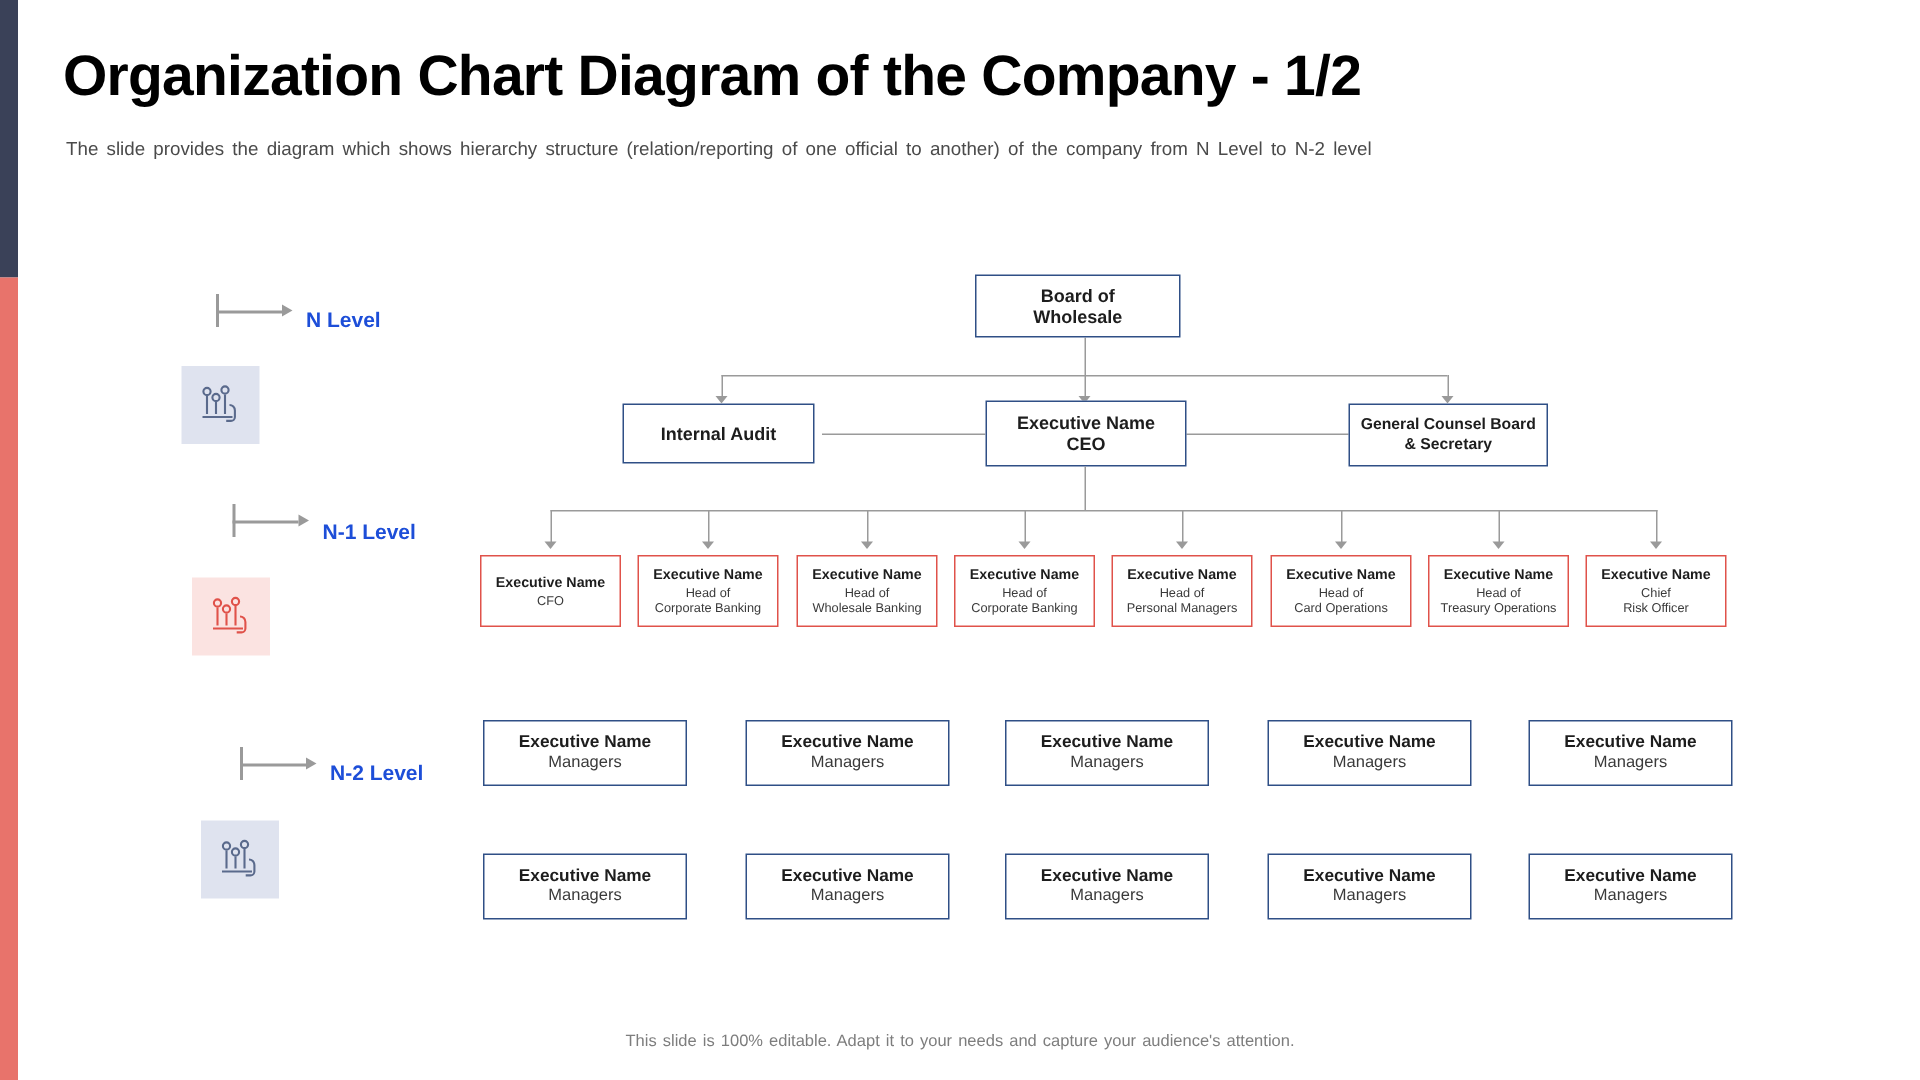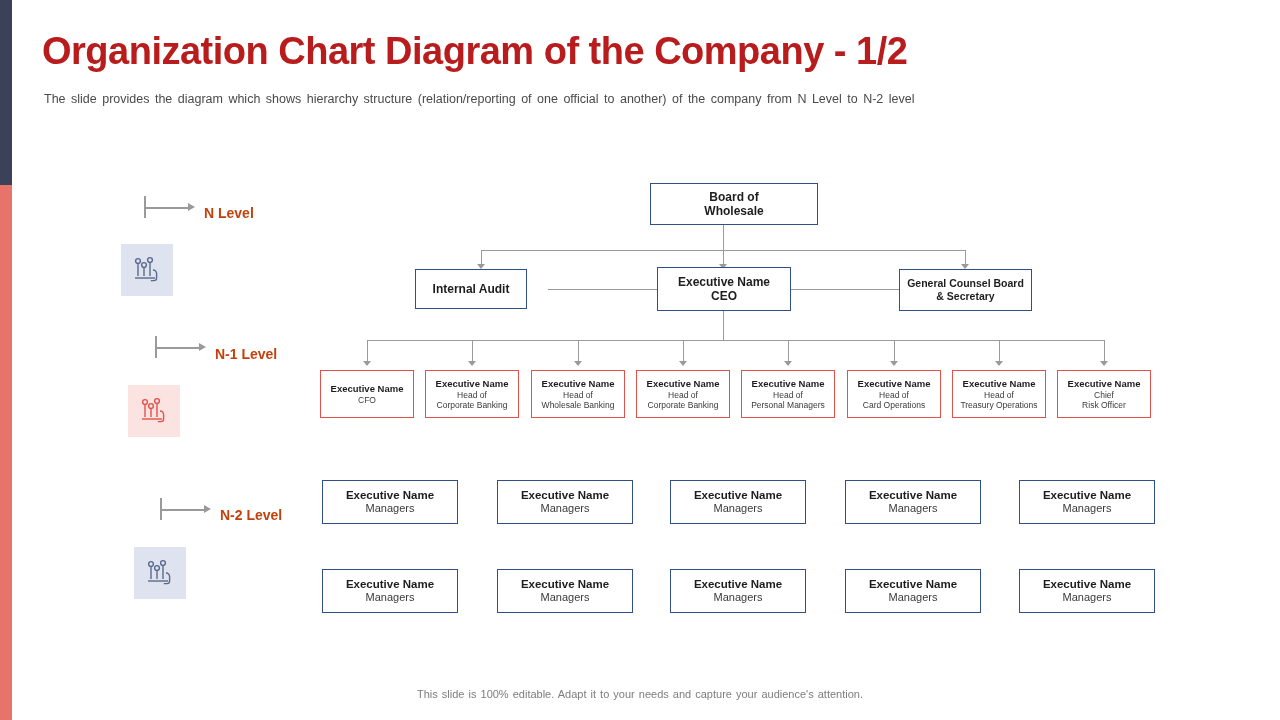--- a/index.html
+++ b/index.html
@@ -11,37 +11,37 @@
   .left-bar-top {
     position:absolute; left:0; top:0; width:12px; height:185px;
     background:#3a4158;
   }
   .left-bar-bottom {
     position:absolute; left:0; top:185px; width:12px; height:535px;
     background:#e8736b;
   }
   .title {
     position:absolute; left:42px; top:30px;
-    font-size:38px; font-weight:bold; color:#b91c1c;
+    font-size:38px; font-weight:bold; color:#000000;
     letter-spacing:-0.5px; white-space:nowrap;text-align:center;
   }
   .subtitle {
     position:absolute; left:44px; top:92px;
     font-size:12.5px; color:#4a4a4a; white-space:nowrap;
     word-spacing:2px;
   }
   .footer {
     position:absolute; left:0; top:688px; width:1280px;
     text-align:center; font-size:11px; color:#7d7d7d;
     word-spacing:1px;
   }
 
   
   .level-label {
-    position:absolute; font-size:14px; font-weight:bold; color:#c2410c;
+    position:absolute; font-size:14px; font-weight:bold; color:#1d4ed8;
     white-space:nowrap;
     text-align:center;
   }
   
   .lvl-arrow { position:absolute; }
   .lvl-arrow .vline { position:absolute; left:0; top:0; width:1.5px; background:#9a9a9a; }
   .lvl-arrow .hline { position:absolute; left:0; height:1.5px; background:#9a9a9a; }
   .lvl-arrow .head {
     position:absolute; width:0; height:0;
     border-top:4.5px solid transparent; border-bottom:4.5px solid transparent;
@@ -160,26 +160,26 @@
 <div class="connector conn-v" style="left:481px; top:250px; height:15px;"></div>
 <div class="arrowhead-down" style="left:477px; top:264px;"></div>
 <div class="connector conn-v" style="left:723px; top:250px; height:15px;"></div>
 <div class="arrowhead-down" style="left:719px; top:264px;"></div>
 <div class="connector conn-v" style="left:965px; top:250px; height:15px;"></div>
 <div class="arrowhead-down" style="left:961px; top:264px;"></div>
 
 <div class="connector conn-h" style="left:548px; top:289px; width:109px;"></div>
 <div class="connector conn-h" style="left:790px; top:289px; width:110px;"></div>
 
-<div class="node big" style="left:650px; top:183px; width:168px; height:42px;">
+<div class="node big" style="left:650px; top:183px; width:137px; height:42px;">
   <div class="l1">Board of</div>
   <div class="l2">Wholesale</div>
 </div>
 
-<div class="node big" style="left:415px; top:269px; width:112px; height:40px;">
+<div class="node big" style="left:415px; top:269px; width:128px; height:40px;">
   <div class="l1">Internal Audit</div>
 </div>
 
 <div class="node big" style="left:657px; top:267px; width:134px; height:44px;">
   <div class="l1">Executive Name</div>
   <div class="l2">CEO</div>
 </div>
 
 <div class="node big" style="left:899px; top:269px; width:133px; height:42px;text-align:center;">
   <div class="l1" style="font-size:10.5px;">General Counsel Board</div>

